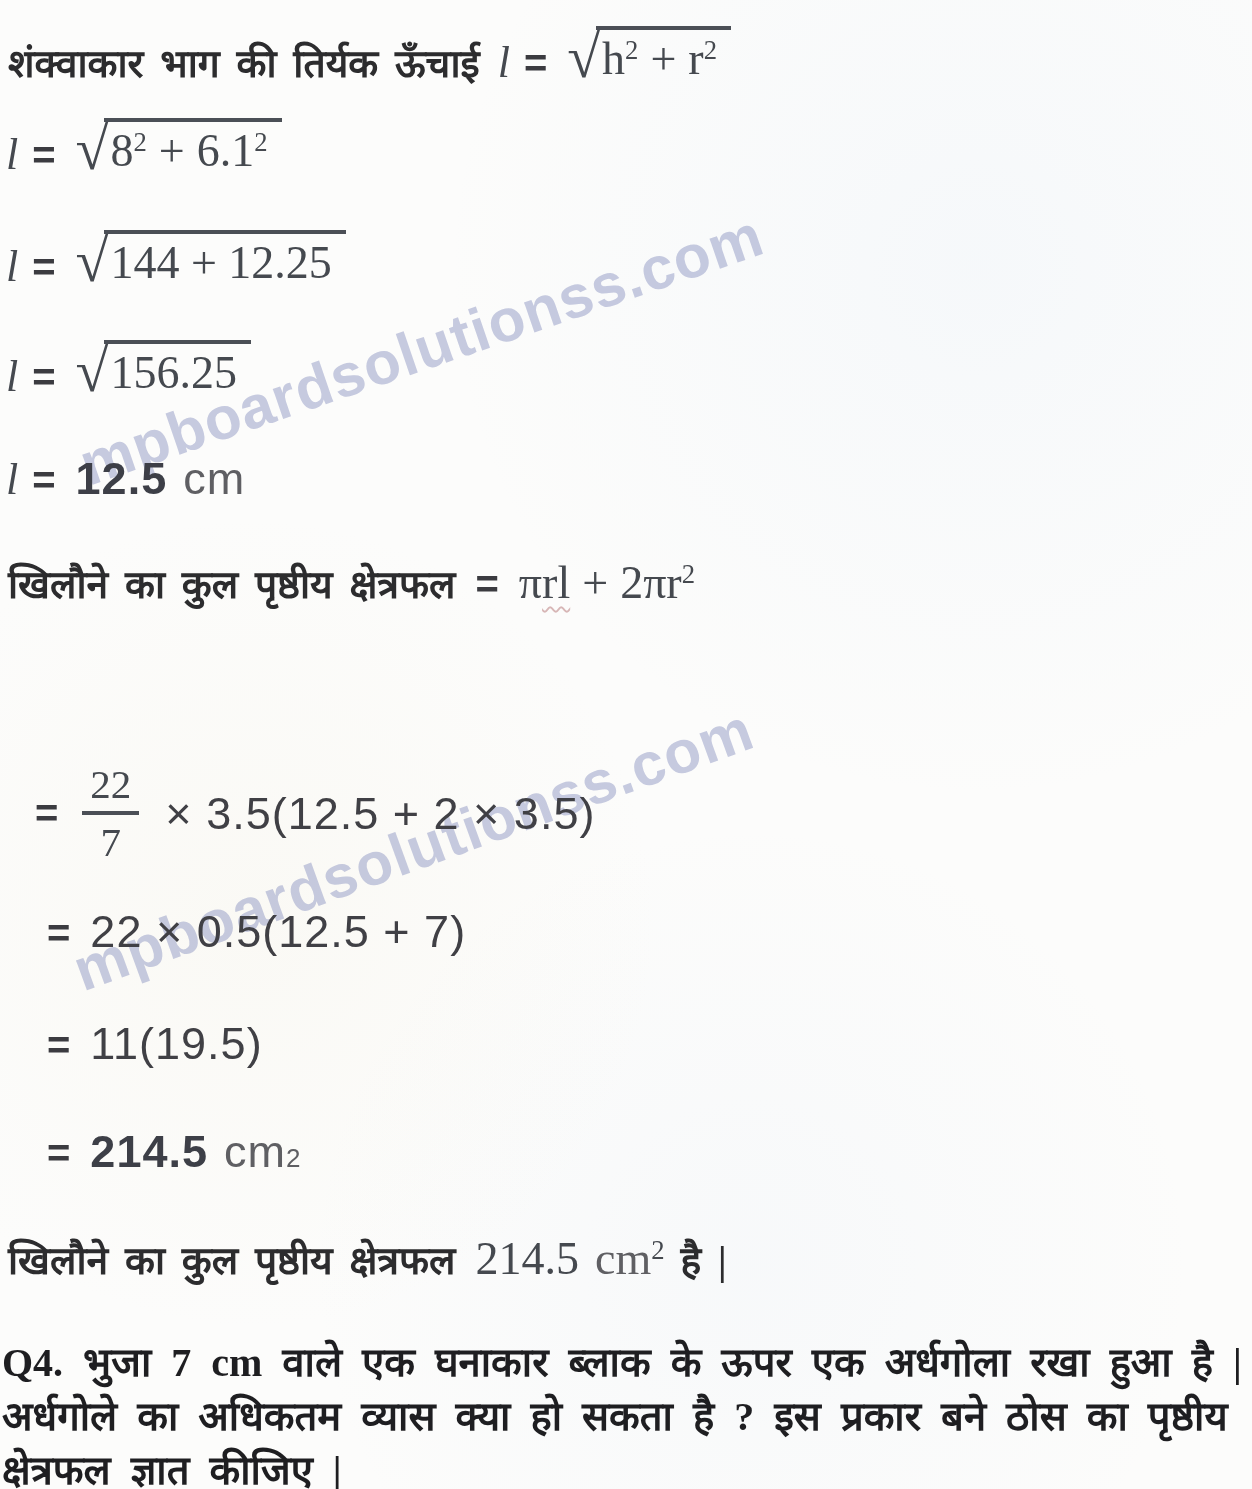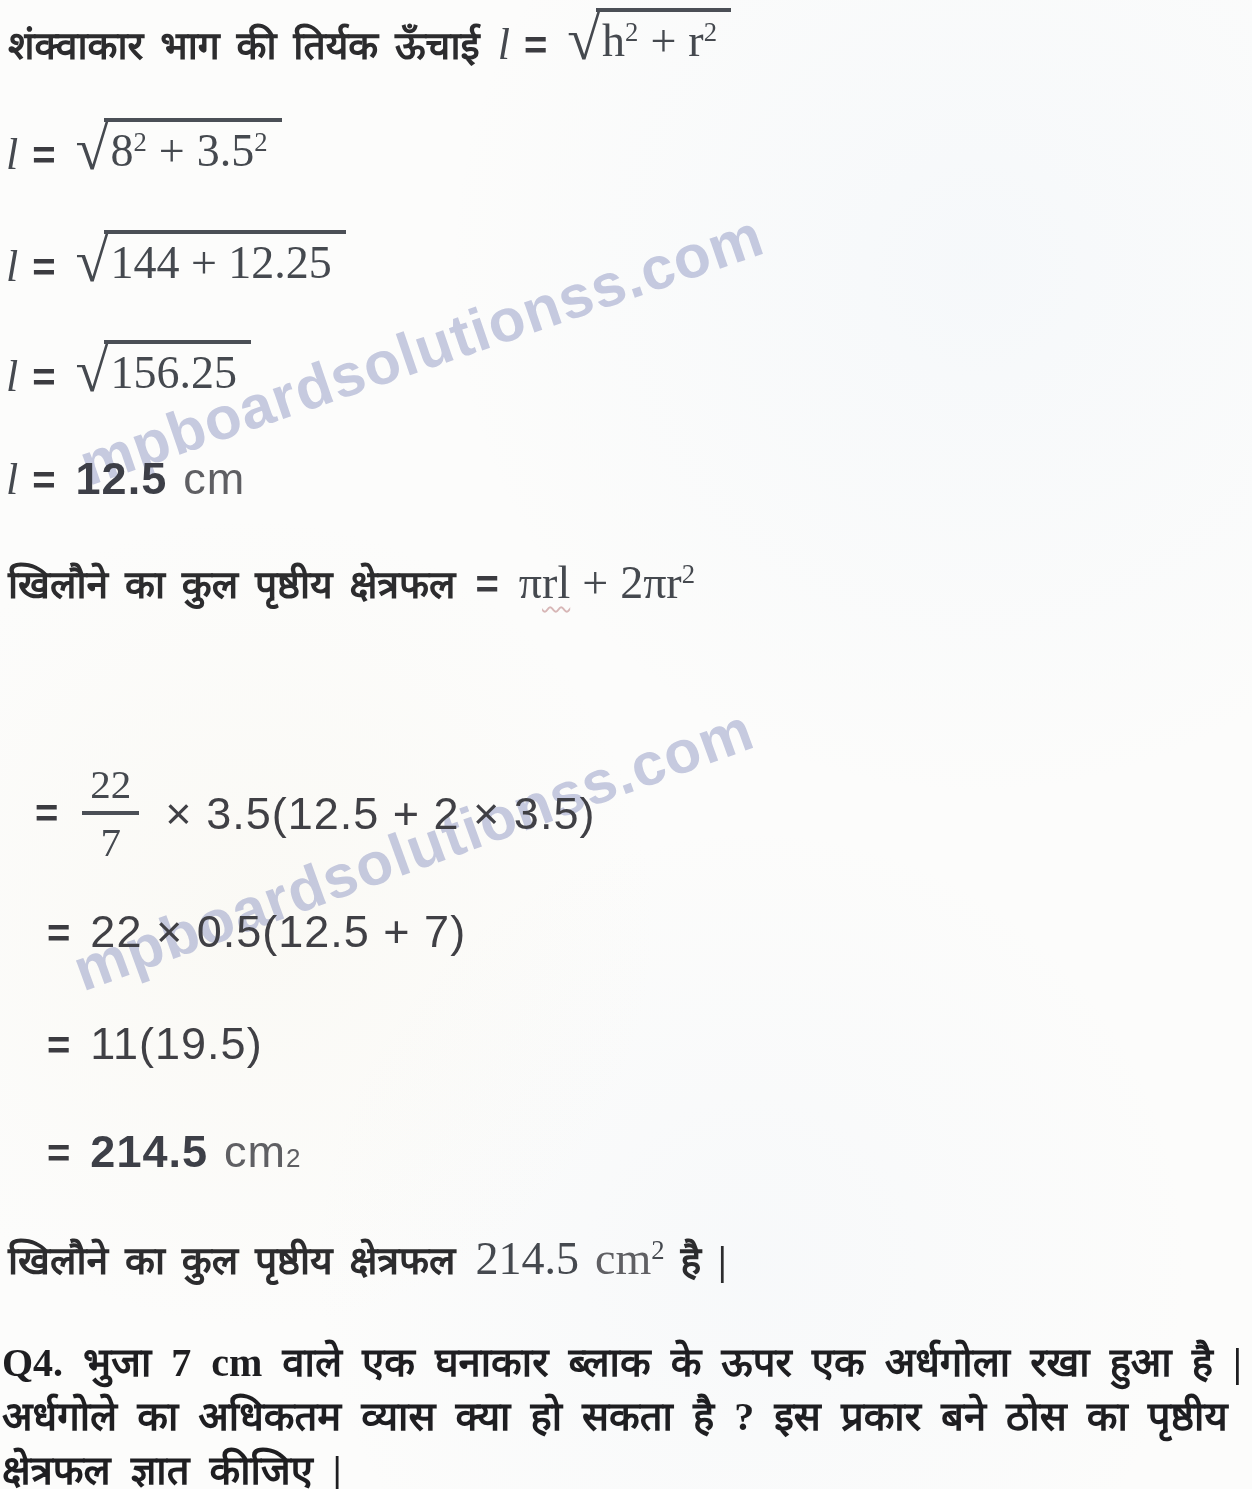--- a/index.html
+++ b/index.html
@@ -89,35 +89,35 @@
   .q4 .qline{display:block;}
 </style>
 </head>
 <body>
 
 <div class="page">
 
   <div class="wm" id="wm1">mpboardsolutionss.com</div>
   <div class="wm" id="wm2">mpboardsolutionss.com</div>
 
-  <div class="line" style="top:8px;left:8px;">
+  <div class="line" style="top:26px;left:8px;">
     <span class="hi">शंक्वाकार भाग की तिर्यक ऊँचाई</span>
     <span class="math" style="margin-left:18px;">
       <i class="var">l</i><span class="eq">=</span><span class="sqrt">
           <span class="sign">√</span>
           <span class="body"><span>h</span><sup>2</sup><span class="op">+</span><span>r</span><sup>2</sup></span>
         </span>
     </span>
   </div>
 
   <div class="line" style="top:118px;left:6px;">
     <span class="math">
       <i class="var">l</i><span class="eq">=</span><span class="sqrt">
           <span class="sign">√</span>
-          <span class="body"><span>8</span><sup>2</sup><span class="op">+</span><span>3.5</span><sup>2</sup></span>
+          <span class="body"><span>8</span><sup>2</sup><span class="op">+</span><span>6.1</span><sup>2</sup></span>
         </span>
     </span>
   </div>
 
   <div class="line" style="top:230px;left:6px;">
     <span class="math">
       <i class="var">l</i><span class="eq">=</span><span class="sqrt">
           <span class="sign">√</span>
           <span class="body">144 + 12.25</span>
         </span>

